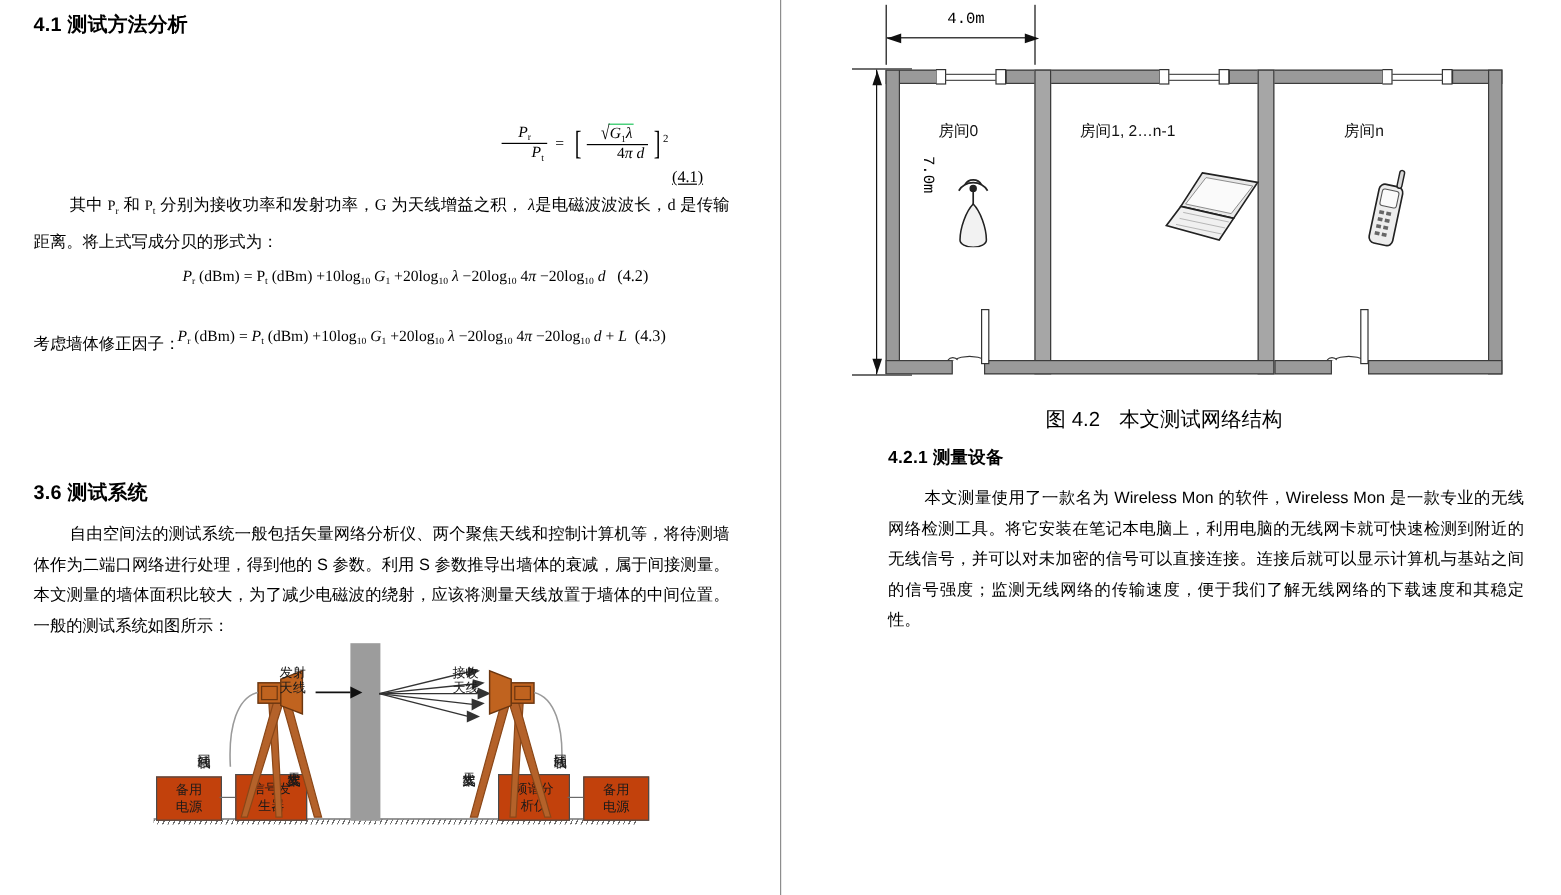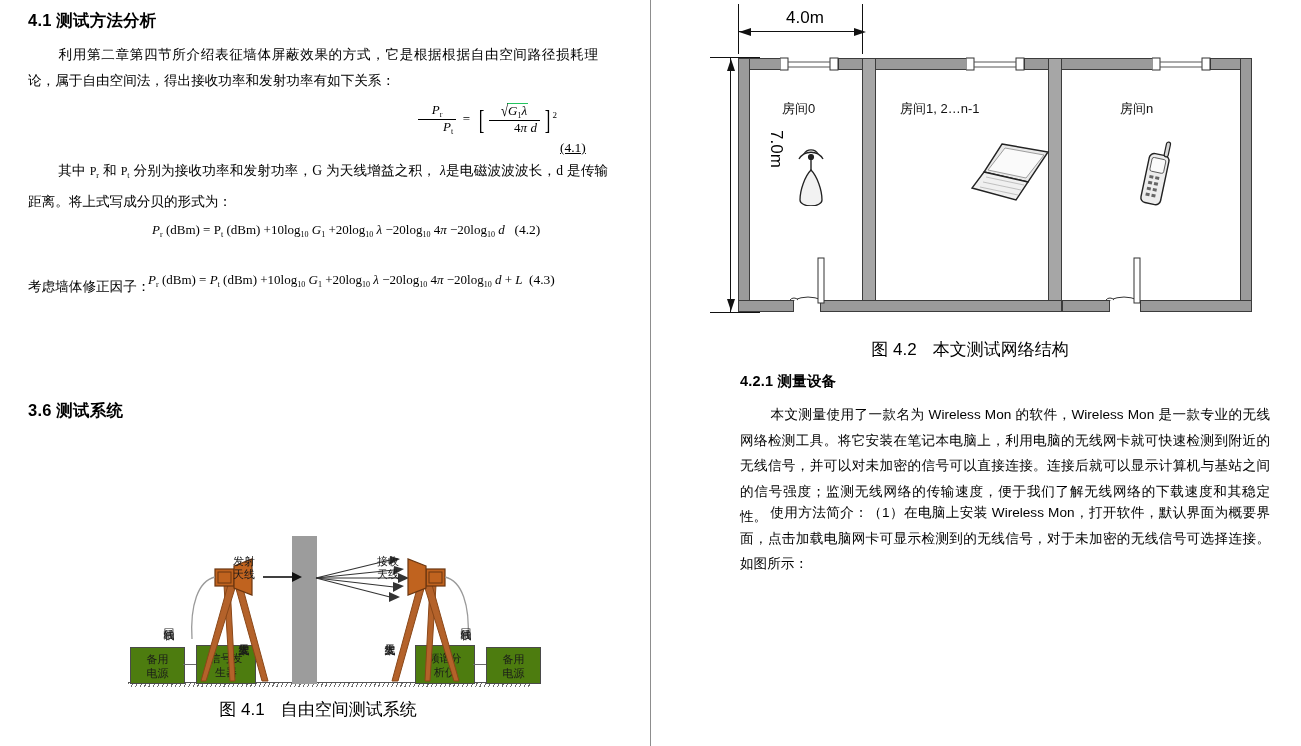--- a/index.html
+++ b/index.html
@@ -52,48 +52,47 @@
   
   .cap{
     font-family:"Liberation Sans","DejaVu Sans",sans-serif;
     font-size:17px;text-align:center;
   }
   .cap .gap{display:inline-block;width:16px;}
   .f41-ground{position:absolute;left:128px;top:682px;width:404px;height:4px;
     background:repeating-linear-gradient(115deg,#6d6d6d 0 1px,transparent 1px 4px);
     border-top:1px solid #555;}
   .f41-wall{position:absolute;left:292px;top:536px;width:25px;height:148px;background:#9c9c9c;}
-  .box41{position:absolute;border:1px solid #4a4a4a;background:#4d7c0f;
+  .box41{position:absolute;border:1px solid #4a4a4a;background:#c2410c;
     font-family:"Liberation Sans","DejaVu Sans",sans-serif;font-size:11px;line-height:14px;
     text-align:center;color:#1a1a1a;display:flex;align-items:center;justify-content:center;}
   .lead41{position:absolute;height:1px;background:#6a6a6a;}
   .lbl41{position:absolute;font-family:"Liberation Sans","DejaVu Sans",sans-serif;
     font-size:11px;line-height:13px;color:#1a1a1a;text-align:center;}
   .lbl41.vert{writing-mode:vertical-rl;text-orientation:upright;letter-spacing:0px;line-height:12px;}
   .tripod{position:absolute;}
   .wall{position:absolute;background:#9a9a9a;border:1px solid #3c3c3c;box-sizing:border-box;}
   .wall.inner{background:#a6a6a6;}
   .roomlbl{position:absolute;font-family:"Liberation Sans","DejaVu Sans",sans-serif;
     font-size:13px;color:#111;white-space:nowrap;}
   .dimline{position:absolute;background:#111;}
-  .dimtxt{position:absolute;font-family:Liberation Sans, sans-serif;font-size:17px;}
+  .dimtxt{position:absolute;font-family:Liberation Mono, monospace;font-size:13px;}
   .dimtxt.vert{writing-mode:vertical-rl;}
 </style>
 </head>
 <body>
 
 <div class="page">
 
   <div class="vdivider"></div>
 
   <div class="col-left">
 
     <h2 class="sec" style="position:absolute;left:28px;top:10px;">4.1 测试方法分析</h2>
 
-    <p class="body" style="position:absolute;left:28px;top:42px;width:570px;"><span class="ind"></span><span>利用第二章第四节所介绍表征墙体屏蔽效果的方式，它是根据根据自由空间路径损耗理论，属于自由空间法，得出接收功率和发射功率有如下关系：</span></p>
 
     <div style="position:absolute;left:418px;top:103px;">
       <span class="mathline">
         <span class="frac">
           <span class="num"><span>P</span><span class="sub">r</span></span>
           <span class="den"><span>P</span><span class="sub">t</span></span>
         </span>
         <span class="up">&nbsp;=&nbsp;</span>
         <span class="brk">[</span>
         <span class="frac">
@@ -113,20 +112,21 @@
 
     <p class="body" style="position:absolute;left:28px;top:255px;width:580px;margin-top:19px;">考虑墙体修正因子：</p>
 
     <div class="mathline" style="position:absolute;left:148px;top:272px;">
       <span>P</span><span class="sub">r</span><span class="up">&nbsp;(dBm)&nbsp;=&nbsp;</span><span>P</span><span class="sub">t</span><span class="up">&nbsp;(dBm)&nbsp;+10log</span><span class="sub">10</span><span class="up">&nbsp;</span><span>G</span><span class="sub">1</span><span class="up">&nbsp;+20log</span><span class="sub">10</span><span class="up">&nbsp;</span>λ<span class="up">&nbsp;−20log</span><span class="sub">10</span><span class="up">&nbsp;4</span>π<span class="up">&nbsp;−20log</span><span class="sub">10</span><span class="up">&nbsp;</span><span>d</span><span class="up">&nbsp;+&nbsp;</span><span>L</span><span class="up">&nbsp;&nbsp;</span><span class="eqno">(4.3)</span>
     </div>
 
 
     <h2 class="sec" style="position:absolute;left:28px;top:400px;">3.6 测试系统</h2>
 
+    <p class="body" style="position:absolute;left:28px;top:432px;width:580px;"><span class="ind"></span><span>自由空间法的测试系统一般包括矢量网络分析仪、两个聚焦天线和控制计算机等，将待测墙体作为二端口网络进行处理，得到他的 S 参数。利用 S 参数推导出墙体的衰减，属于间接测量。本文测量的墙体面积比较大，为了减少电磁波的绕射，应该将测量天线放置于墙体的中间位置。一般的测试系统如图所示：</span></p>
 
     <div>
 
       <div class="f41-ground"></div>
 
       <div class="f41-wall"></div>
 
       <div class="box41" style="left:130px;top:647px;width:53px;height:35px;">
         <span>备用<br>电源</span>
       </div>
@@ -189,23 +189,20 @@
       </svg>
 
       <div class="lbl41" style="left:224px;top:555px;width:40px;">发射<br>天线</div>
       <div class="lbl41" style="left:368px;top:555px;width:40px;">接收<br>天线</div>
       <div class="lbl41 vert" style="left:163px;top:596px;height:48px;">同轴线</div>
       <div class="lbl41 vert" style="left:460px;top:596px;height:48px;">同轴线</div>
       <div class="lbl41 vert" style="left:238px;top:604px;height:62px;">天线支架</div>
       <div class="lbl41 vert" style="left:384px;top:604px;height:62px;">天线支架</div>
     </div>
 
-    <div class="cap" style="position:absolute;left:28px;top:698px;width:580px;">
-      <span>图 4.1</span><span class="gap"></span><span>自由空间测试系统</span>
-    </div>
   </div>
 
   <div class="col-right">
 
     <div>
 
       <div class="dimtxt" style="left:110px;top:8px;width:90px;text-align:center;">4.0m</div>
       <div class="dimline" style="left:88px;top:4px;width:1px;height:50px;"></div>
       <div class="dimline" style="left:212px;top:4px;width:1px;height:50px;"></div>
       <div class="dimline" style="left:89px;top:31px;width:124px;height:1px;"></div>
@@ -314,16 +311,15 @@
     </div>
 
     <div class="cap" style="position:absolute;left:20px;top:338px;width:600px;">
       <span>图 4.2</span><span class="gap"></span><span>本文测试网络结构</span>
     </div>
 
     <h3 class="sec3" style="position:absolute;left:90px;top:372px;">4.2.1 测量设备</h3>
 
     <p class="body" style="position:absolute;left:90px;top:402px;width:530px;"><span class="ind"></span><span>本文测量使用了一款名为 Wireless Mon 的软件，Wireless Mon 是一款专业的无线网络检测工具。将它安装在笔记本电脑上，利用电脑的无线网卡就可快速检测到附近的无线信号，并可以对未加密的信号可以直接连接。连接后就可以显示计算机与基站之间的信号强度；监测无线网络的传输速度，便于我们了解无线网络的下载速度和其稳定性。</span></p>
 
-    <p class="body" style="position:absolute;left:90px;top:500px;width:530px;"><span class="ind"></span><span>使用方法简介：（1）在电脑上安装 Wireless Mon，打开软件，默认界面为概要界面，点击加载电脑网卡可显示检测到的无线信号，对于未加密的无线信号可选择连接。如图所示：</span></p>
 
   </div>
 </div>
 
 </body></html>

